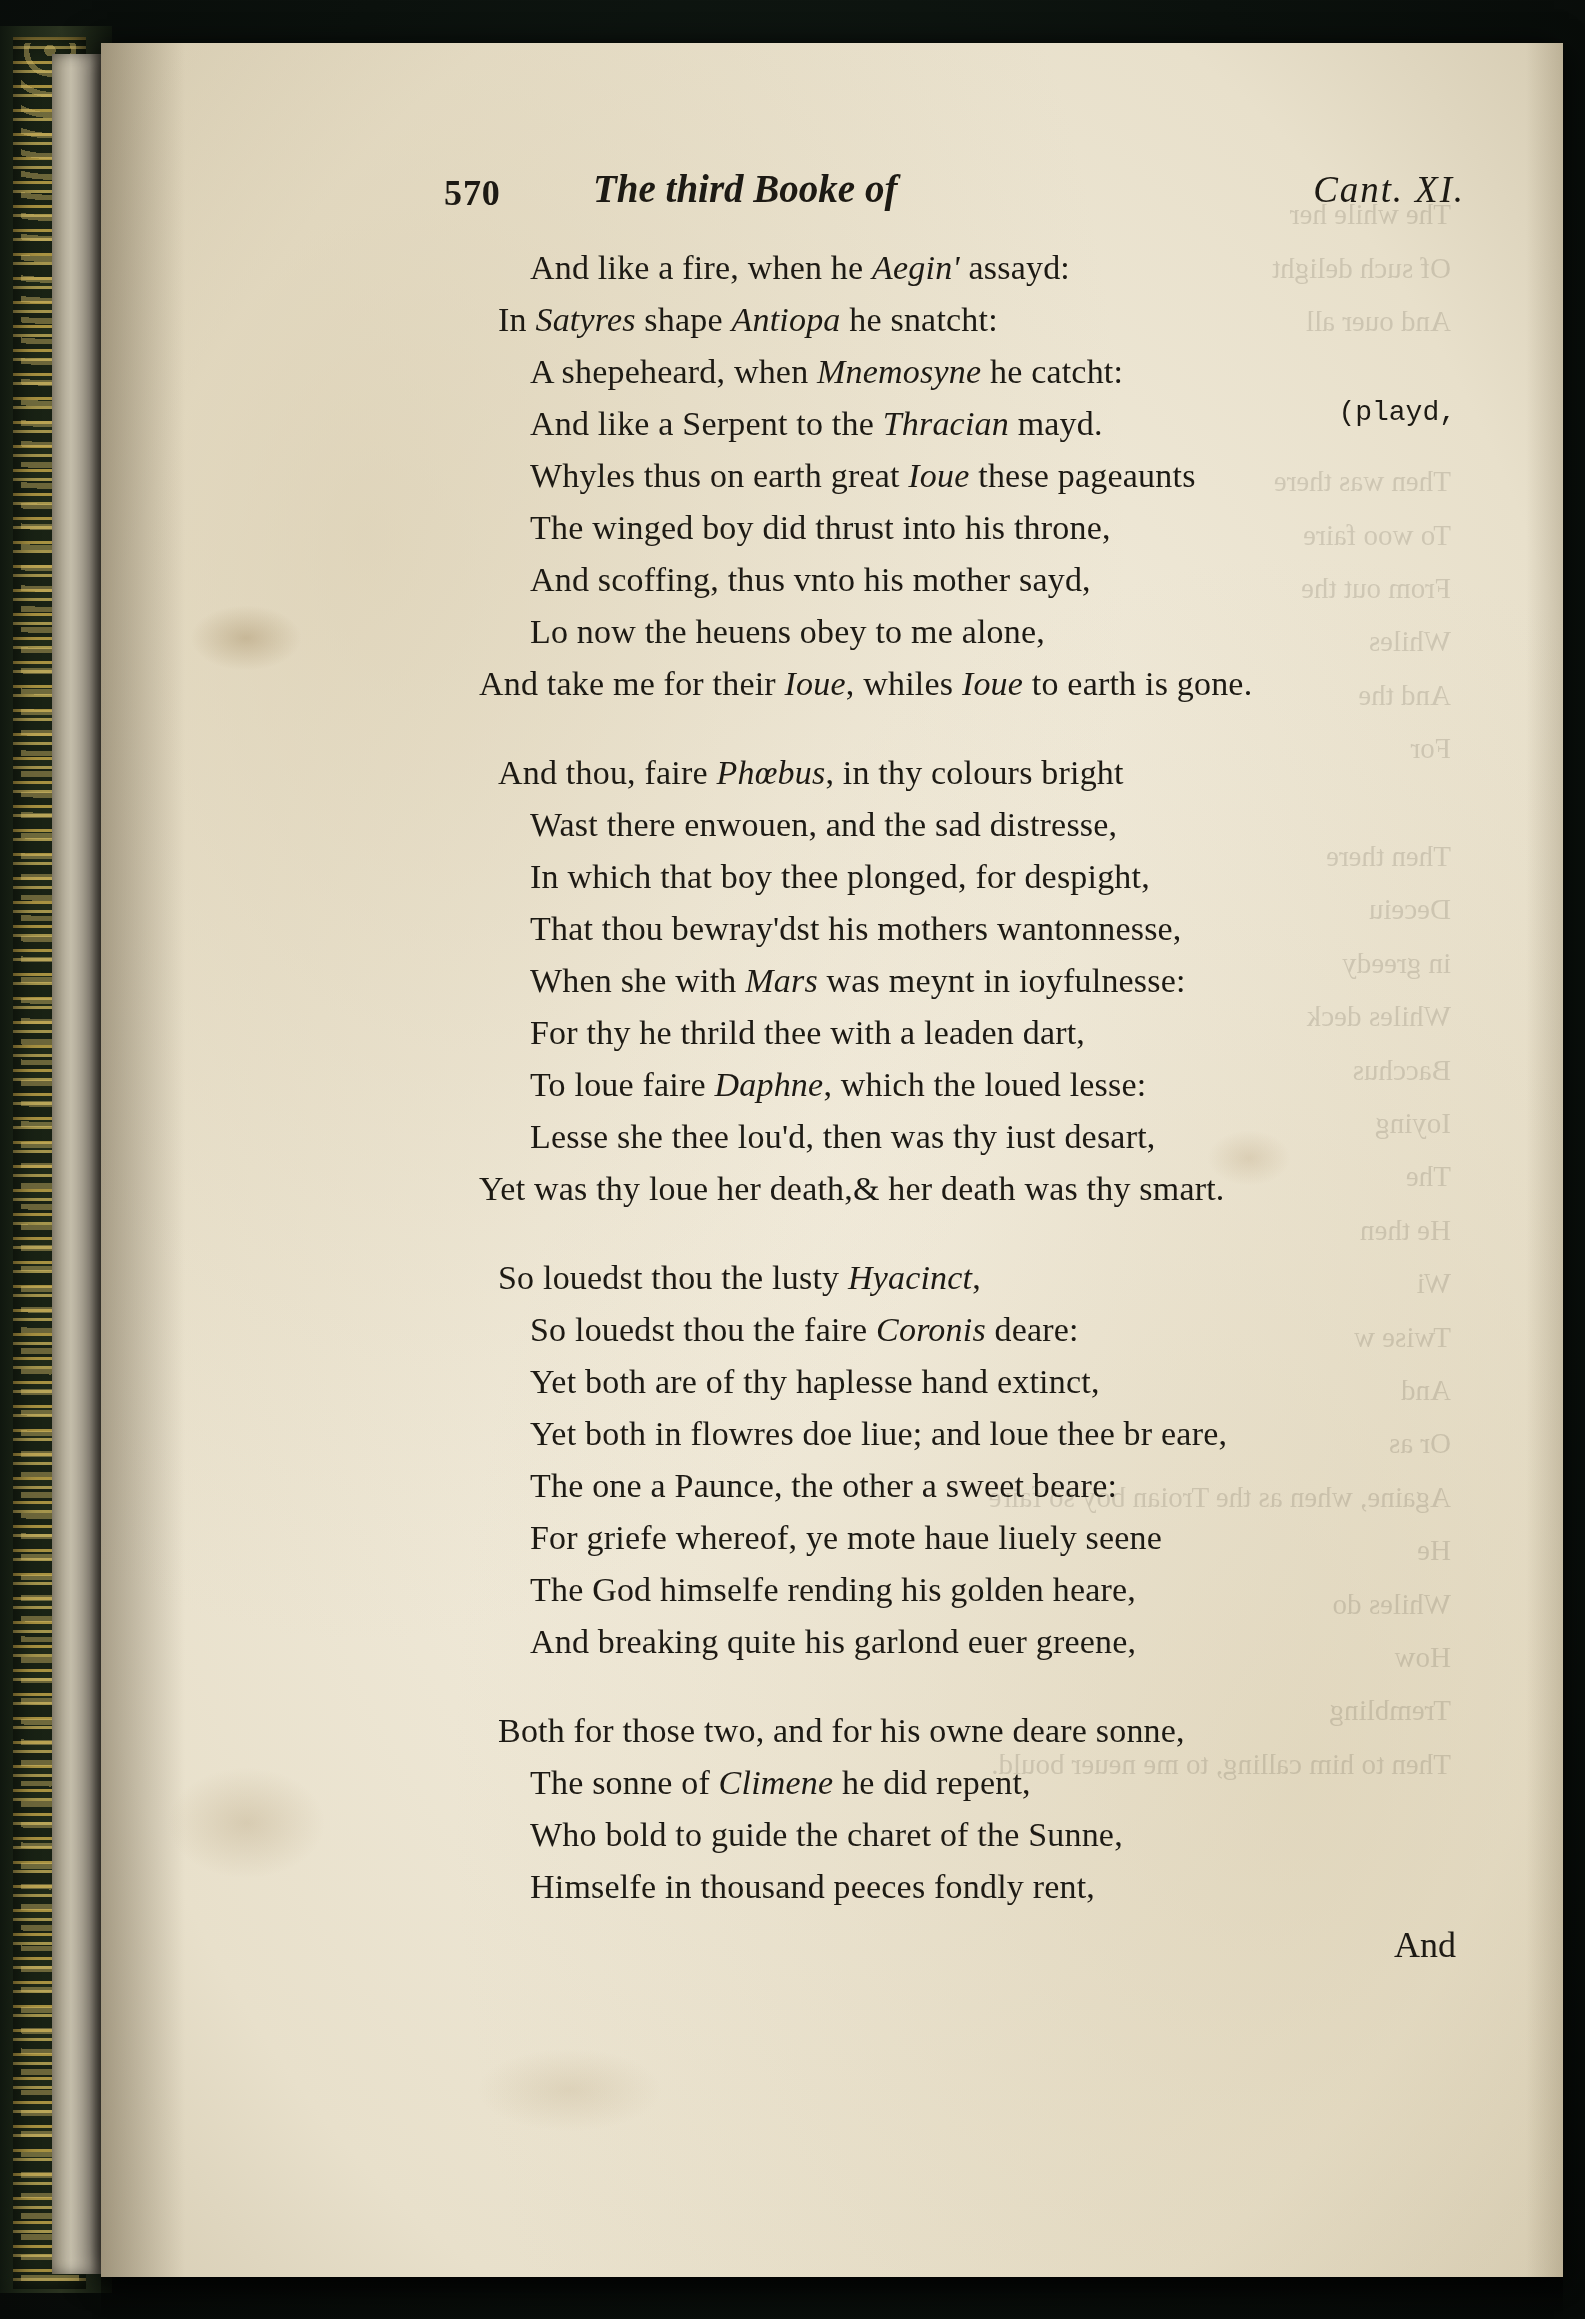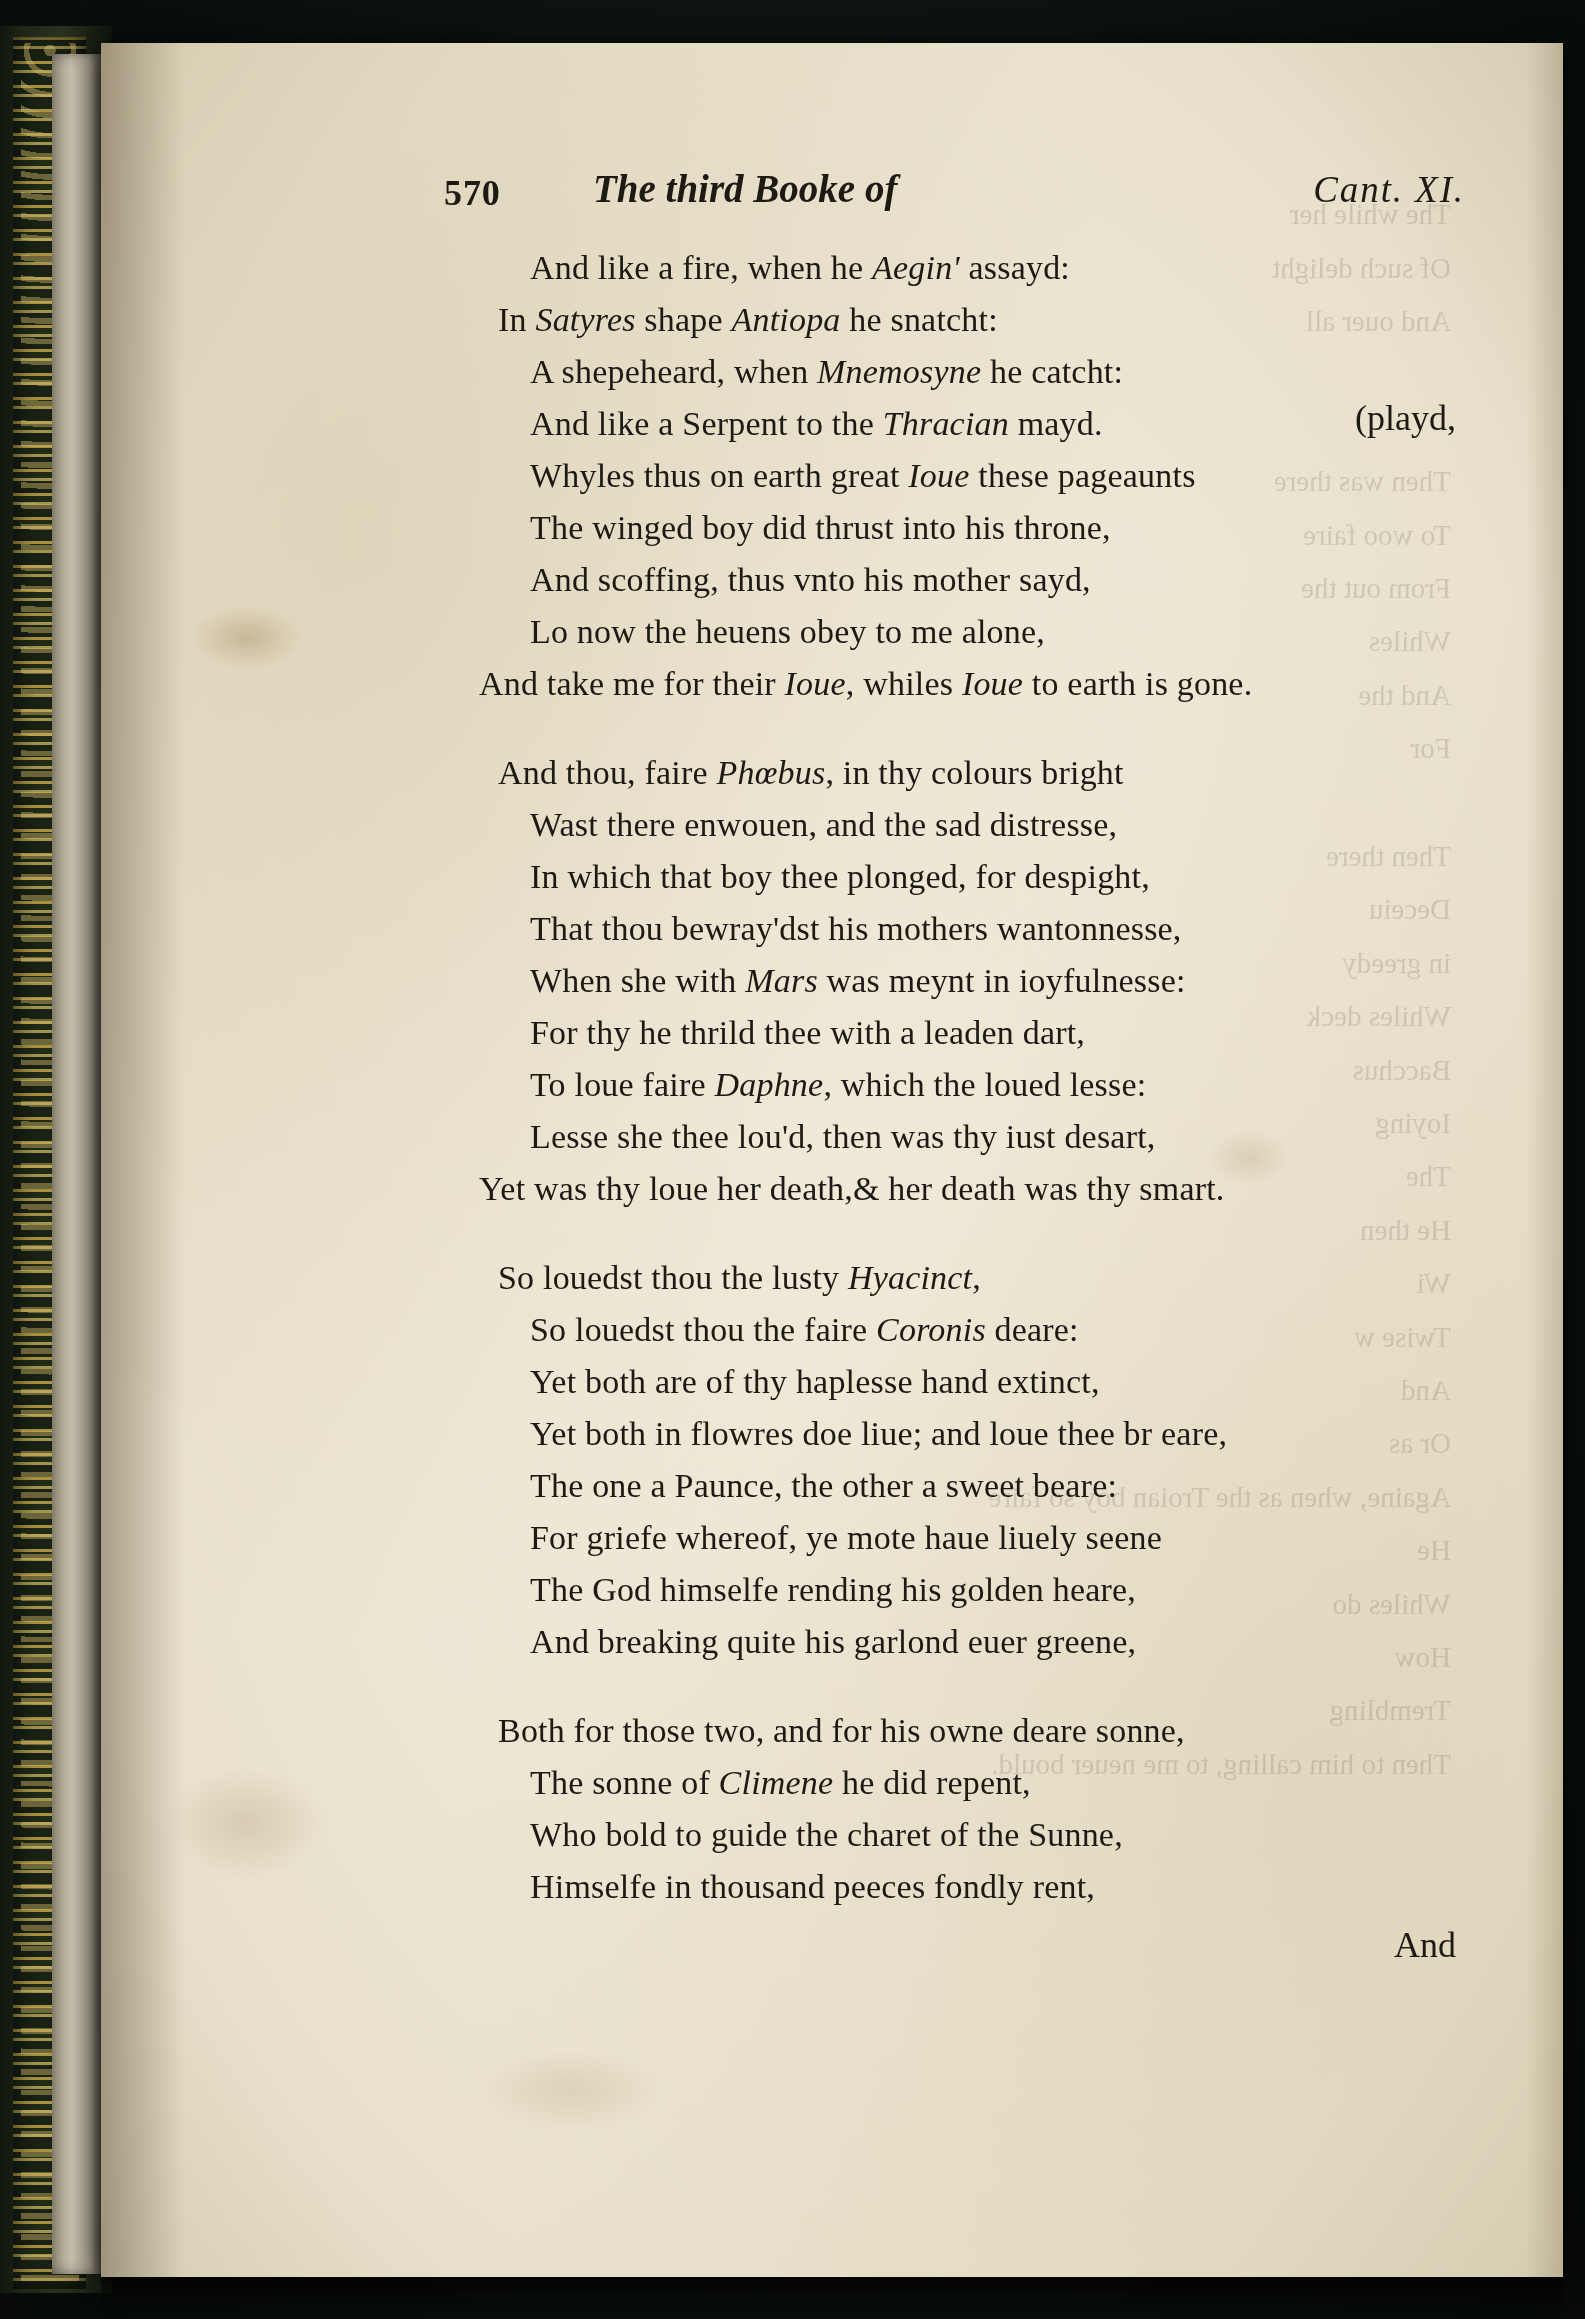--- a/index.html
+++ b/index.html
@@ -193,22 +193,23 @@
     padding-left: 405px;
     letter-spacing: 0.2px;
   }
   .line.first  { padding-left: 373px; }
   .line.last   { padding-left: 373px; }
   .line i      { font-style: italic; }
 
   .catch-marg {
     position: absolute;
     right: 131px;
-    font-size: 36px;
+    font-size: 28px;
     white-space: nowrap;
+    font-family: Liberation Mono, monospace;
   }
 
   .catchword {
     position: absolute;
     right: 131px;
     top: 1881px;
     font-size: 36px;
   }
 
   

